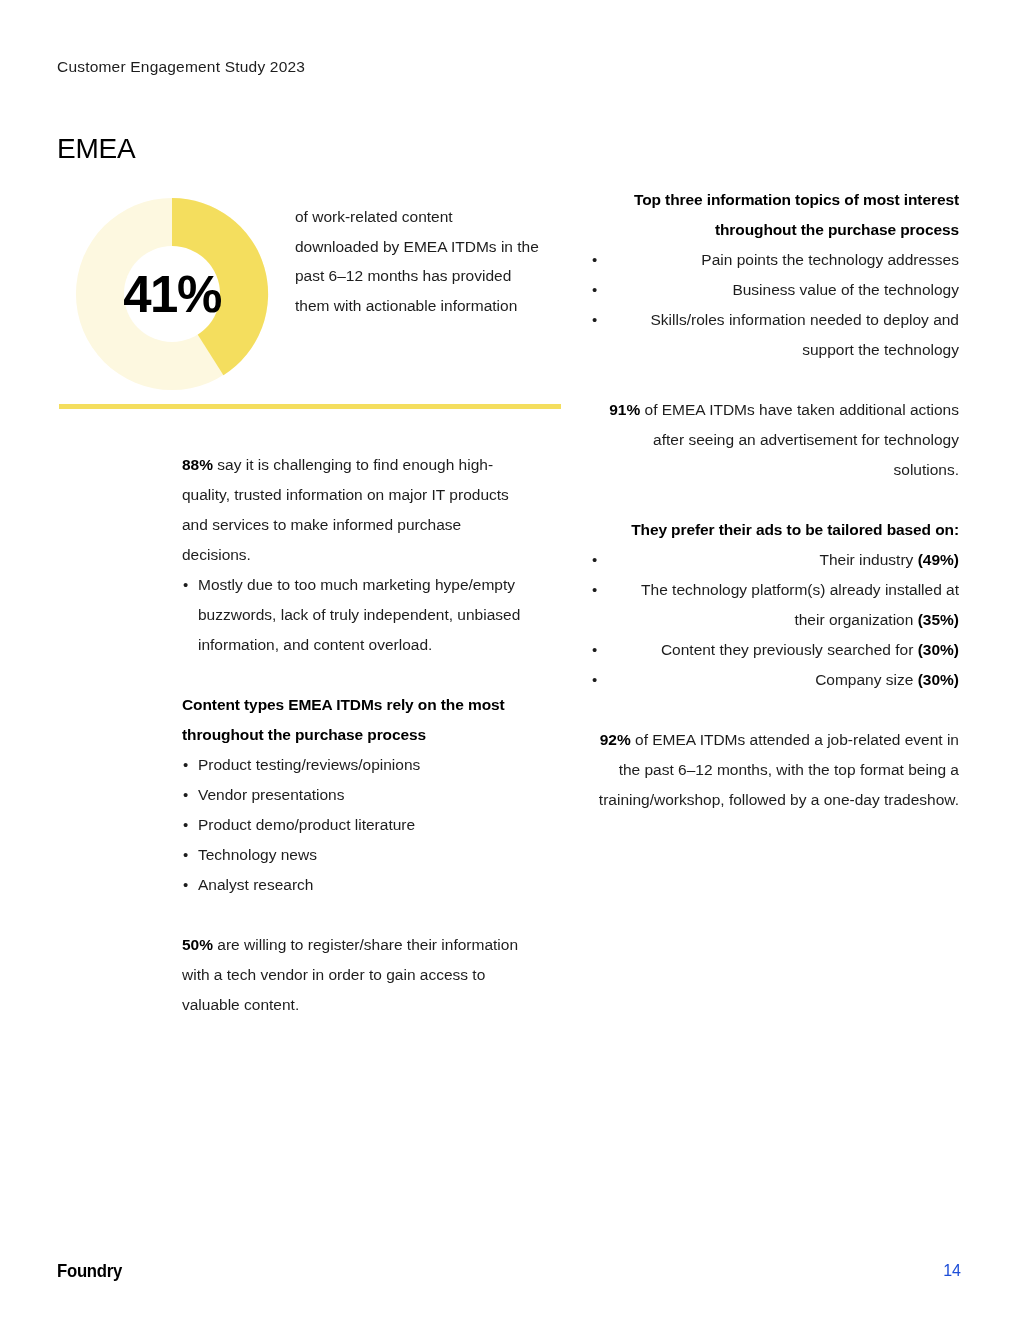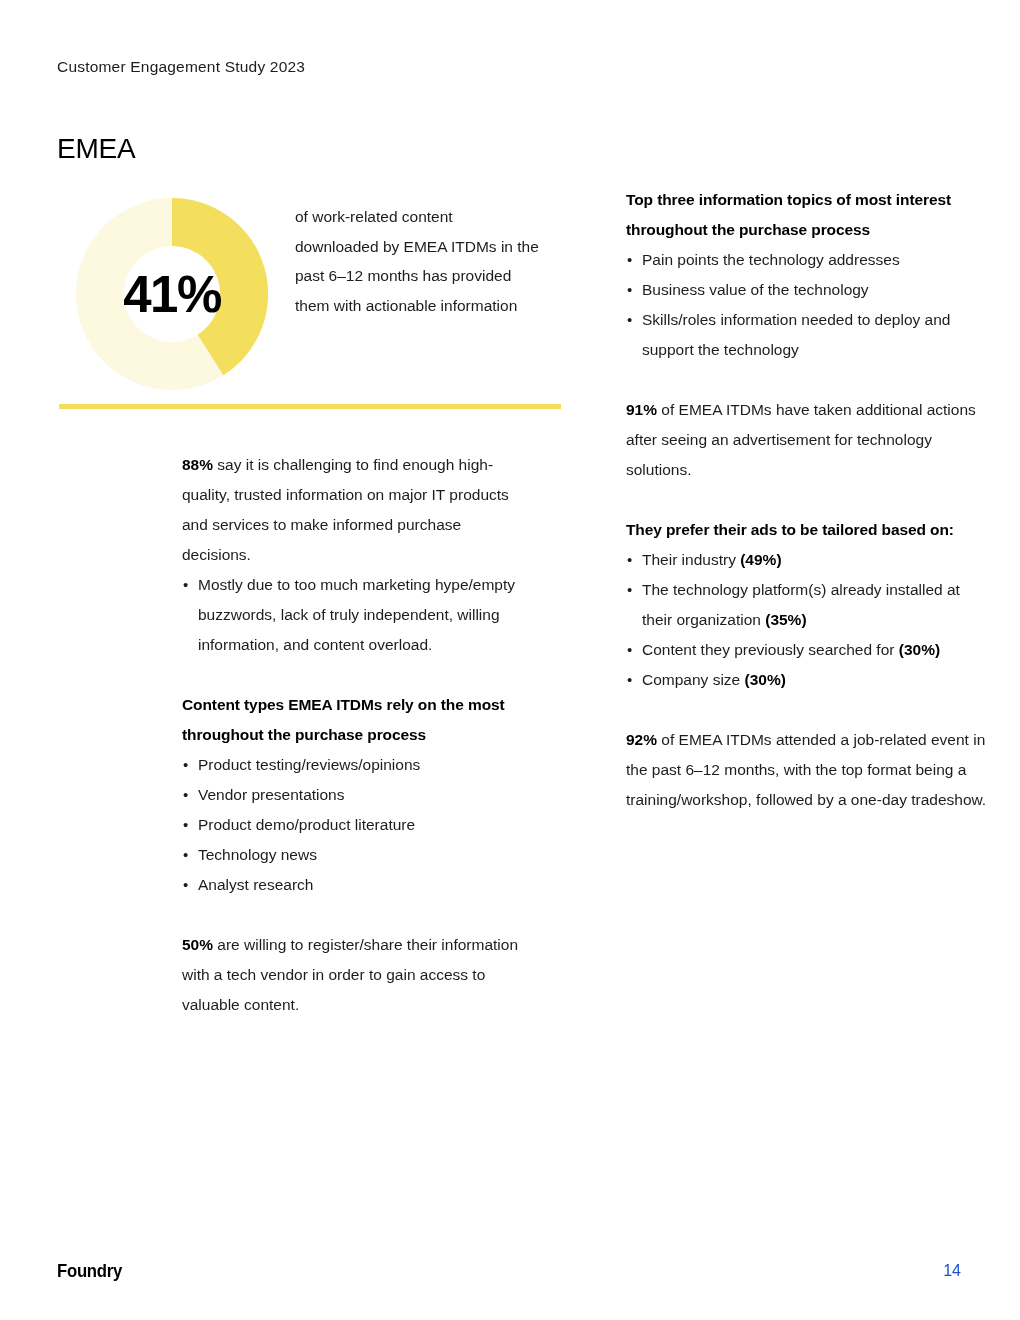--- a/index.html
+++ b/index.html
@@ -108,23 +108,24 @@
     font-size: 15.5px;
     line-height: 30px;
     color: #1d1d1d;
   }
   .col-left {
     left: 182px;
     top: 450px;
     width: 340px;
   }
   .col-right {
-    left: 626px;
+    left: 591px;
     top: 185px;
     width: 368px;
+    text-align: right;
   }
 
   p.para {
     margin: 0;
   }
   p.para + p.para,
   p.para + .lead,
   .bullets + .lead,
   .bullets + p.para,
   .lead + .lead {
@@ -209,21 +210,21 @@
     <div class="stat-caption">of work-related content downloaded by EMEA ITDMs in the past 6–12 months has provided them with actionable information</div>
   </div>
 
   <div class="divider"></div>
 
   <div class="col col-left">
 
     <p class="para"><b>88%</b><span> say it is challenging to find enough high-quality, trusted information on major IT products and services to make informed purchase decisions.</span></p>
 
     <ul class="bullets">
-      <li>Mostly due to too much marketing hype/empty buzzwords, lack of truly independent, willing information, and content overload.</li>
+      <li>Mostly due to too much marketing hype/empty buzzwords, lack of truly independent, unbiased information, and content overload.</li>
     </ul>
 
     <p class="lead">Content types EMEA ITDMs rely on the most throughout the purchase process</p>
 
     <ul class="bullets">
       <li>Product testing/reviews/opinions</li>
       <li>Vendor presentations</li>
       <li>Product demo/product literature</li>
       <li>Technology news</li>
       <li>Analyst research</li>

